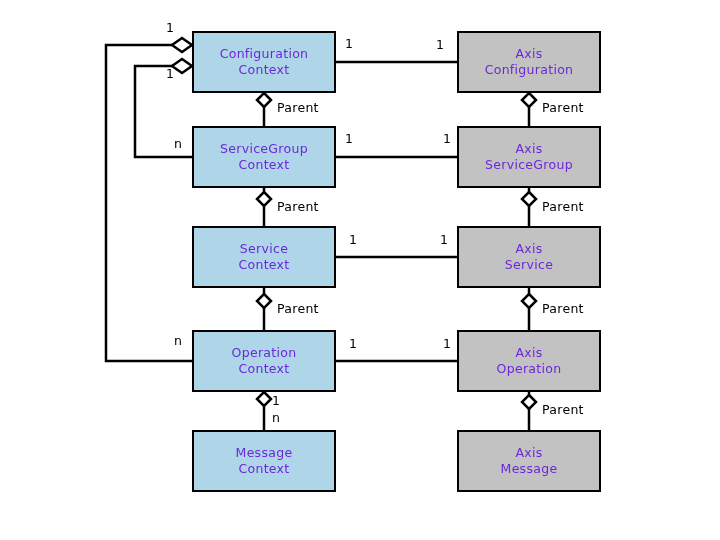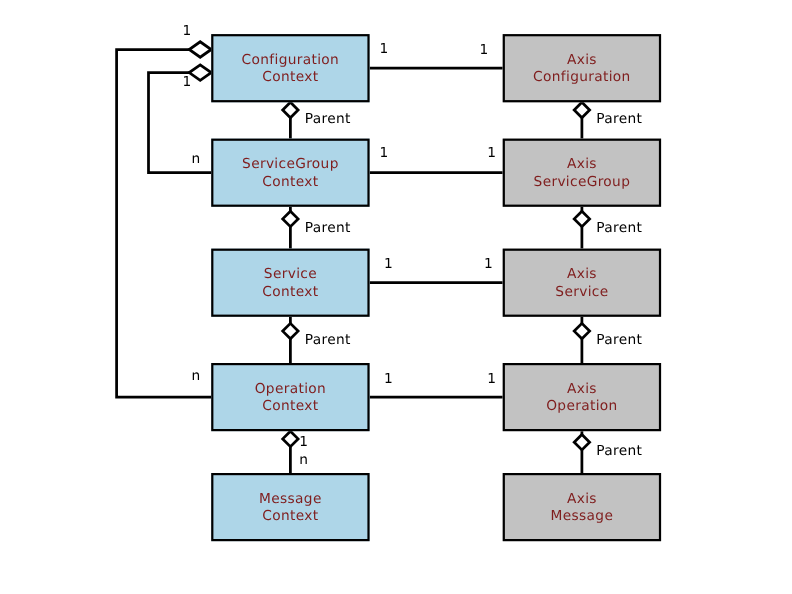--- a/index.html
+++ b/index.html
@@ -25,21 +25,21 @@
   .node-box {
     position: absolute;
     box-sizing: border-box;
     border: 2px solid #000000;
     display: flex;
     flex-direction: column;
     align-items: center;
     justify-content: center;
     line-height: 1.28;
     font-size: 12.5px;
-    color: #7f1d1d;
+    color: #6d28d9;
     letter-spacing: 0.3px;
     text-align: center;
   }
   .node-box.ctx { background: #aed6e8; }
   .node-box.axis { background: #c2c2c2; text-align: right; }
   .node-line { display: block; white-space: nowrap; }
   .edge-label {
     position: absolute;
     font-size: 12.5px;
     color: #000000;

